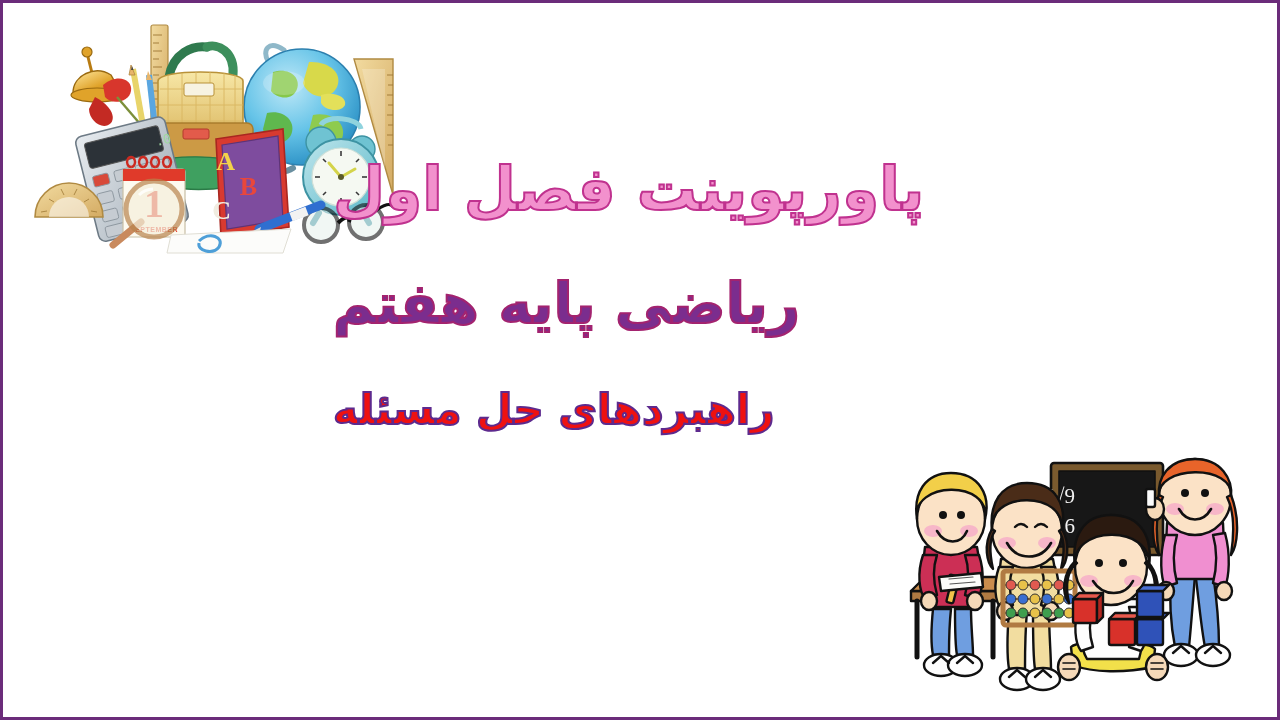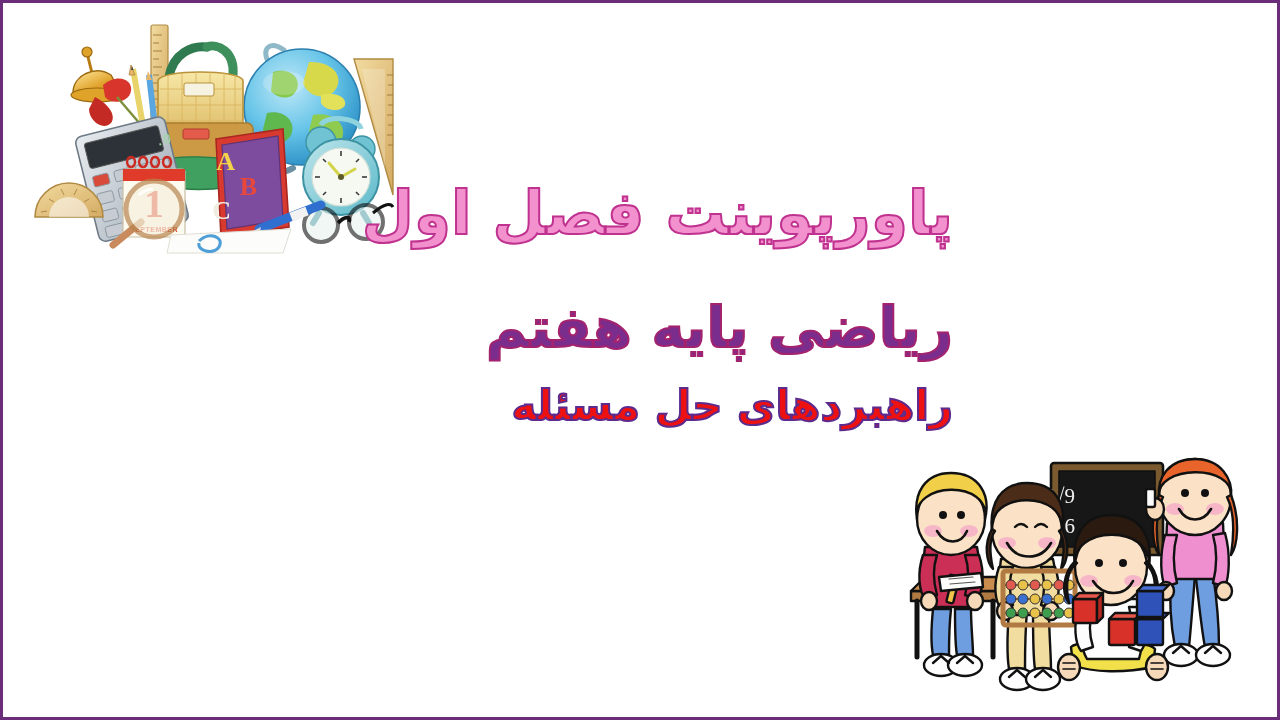--- a/index.html
+++ b/index.html
@@ -15,44 +15,44 @@
     border: 3px solid #6b2c7a;
     box-sizing: border-box;
     overflow: hidden;
     font-family: "DejaVu Sans", "Liberation Sans", sans-serif;
   }
 
   
   .title-block {
     position: absolute;
     left: 330px;
-    top: 176px;
+    top: 152px;
     width: 620px;
-    text-align: right;
+    text-align: left;
     direction: rtl;
   }
   .title-line {
     font-weight: bold;
     line-height: 1.15;
     white-space: nowrap;
     letter-spacing: 0px;
   }
   .line-1 {
     font-size: 60px;
     color: #f291cd;
     -webkit-text-stroke: 2px #c0328f;
     text-shadow: 0 0 1px #c0328f;
     margin-bottom: 48px;
   }
   .line-2 {
     font-size: 56px;
     color: #7b2d8e;
     -webkit-text-stroke: 2px #a3236f;
     text-shadow: 0 0 1px #a3236f;
-    margin-bottom: 22px;
+    margin-bottom: 50px;
   }
   .line-3 {
     font-size: 42px;
     color: #ee1111;
     -webkit-text-stroke: 2px #5d2a8e;
     text-shadow: 0 0 1px #5d2a8e;
   }
 
   
   .supplies {

